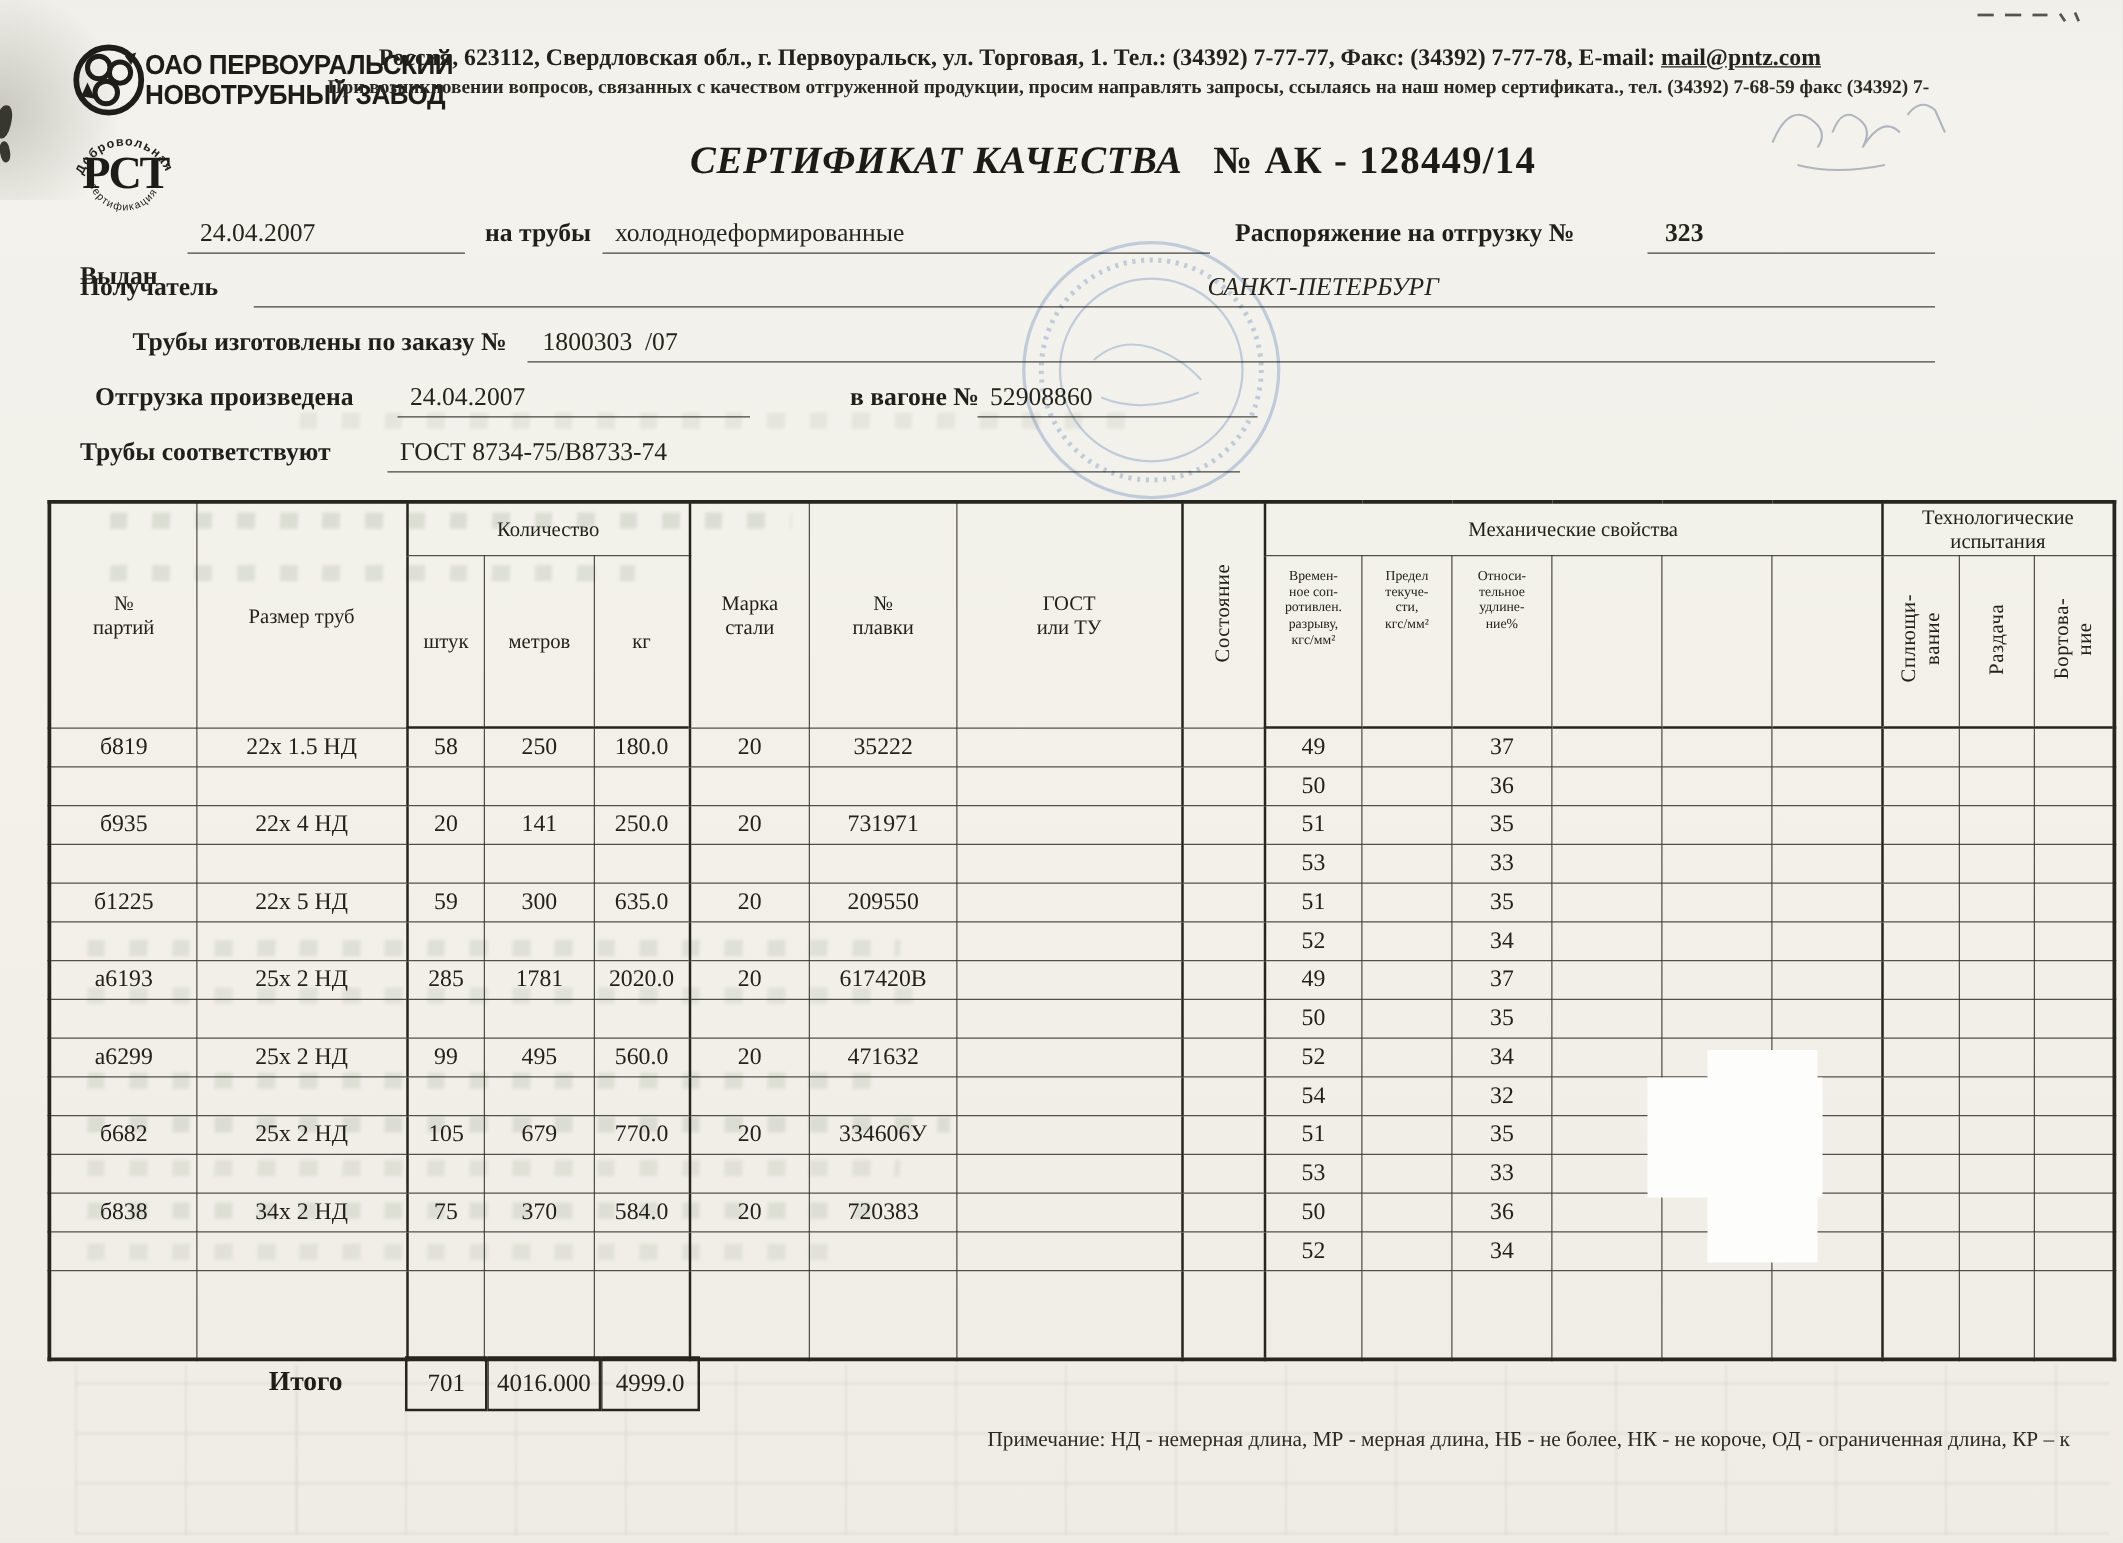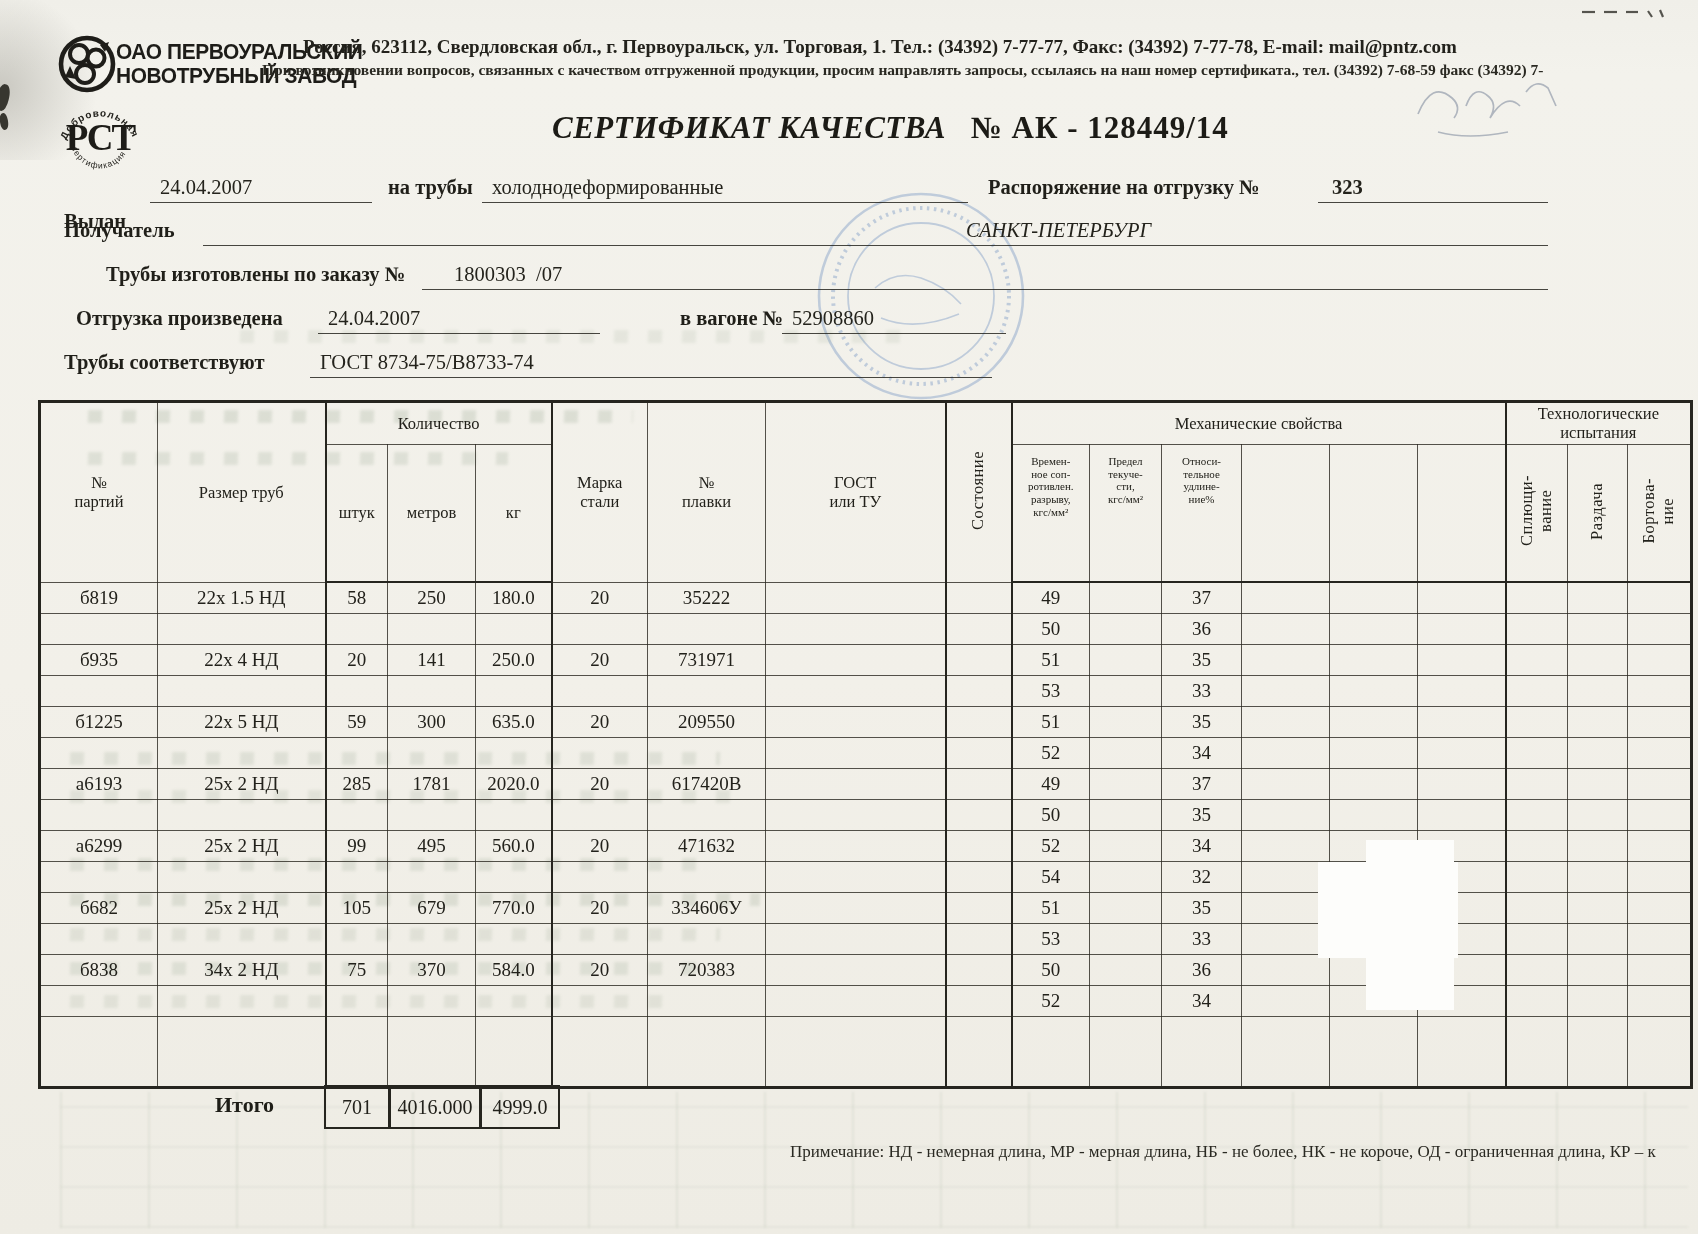--- a/index.html
+++ b/index.html
@@ -5,21 +5,21 @@
   html,body{margin:0;padding:0;}
   body{width:1698px;height:1234px;overflow:hidden;background:#e8e7e1;font-family:"Liberation Serif",serif;}
   .paper{position:absolute;left:0;top:0;width:1698px;height:1234px;
     background:linear-gradient(180deg,#f0efe9 0%,#f3f2ec 6%,#f2f0e9 55%,#eeece4 100%);color:#21201a;}
   .abs{position:absolute;}
   
   .company{font-family:"Liberation Sans",sans-serif;font-weight:bold;font-size:22px;line-height:1.08;
     letter-spacing:-0.4px;transform:scaleX(.95);transform-origin:left top;color:#1d1c18;}
   .addr1{font-weight:bold;font-size:19px;white-space:nowrap;color:#23221c;}
   .addr2{font-weight:bold;font-size:15.5px;white-space:nowrap;color:#2a2922;}
-  .u{margin-top:40px;}
+  .u{text-decoration:underline;margin-top:40px;}
   .title{font-size:31px;font-weight:bold;font-style:italic;white-space:nowrap;letter-spacing:.5px;color:#1c1b16;}
   .title .num{font-style:normal;letter-spacing:1px;}
   
   .flabel{position:absolute;font-weight:bold;font-size:20.5px;white-space:nowrap;color:#201f19;}
   .fval{position:absolute;font-size:20.5px;white-space:nowrap;color:#24231c;}
   .uline{position:absolute;border-bottom:1.7px solid rgba(32,30,24,.82);}
   .ital{font-style:italic;}
   
   table.cert{border-collapse:collapse;table-layout:fixed;width:1652px;background:transparent;}
   table.cert,table.cert th,table.cert td{border:1.5px solid rgba(42,40,32,.8);}
@@ -143,21 +143,21 @@
   <div class="flabel" style="left:988px;top:176px;">Распоряжение на отгрузку №</div>
   <div class="uline" style="left:1318px;top:176px;width:230px;height:26px;"></div>
   <div class="fval" style="left:1332px;top:176px;font-weight:bold;">323</div>
 
   <div class="flabel" style="left:64px;top:219px;">Получатель</div>
   <div class="uline" style="left:203px;top:219px;width:1345px;height:26px;"></div>
   <div class="fval ital" style="left:966px;top:219px;">САНКТ-ПЕТЕРБУРГ</div>
 
   <div class="flabel" style="left:78px;top:263px;margin-left:28px;">Трубы изготовлены по заказу №</div>
   <div class="uline" style="left:422px;top:263px;width:1126px;height:26px;"></div>
-  <div class="fval" style="left:434px;top:263px;margin-left:20px;">1800303&nbsp;&nbsp;/07</div>
+  <div class="fval" style="left:434px;top:263px;">1800303&nbsp;&nbsp;/07</div>
 
   <div class="flabel" style="left:76px;top:307px;text-align:center;">Отгрузка произведена</div>
   <div class="uline" style="left:318px;top:307px;width:282px;height:26px;"></div>
   <div class="fval" style="left:328px;top:307px;">24.04.2007</div>
   <div class="flabel" style="left:680px;top:307px;">в вагоне №</div>
   <div class="uline" style="left:782px;top:307px;width:224px;height:26px;"></div>
   <div class="fval" style="left:792px;top:307px;">52908860</div>
 
   <div class="flabel" style="left:64px;top:351px;">Трубы соответствуют</div>
   <div class="uline" style="left:310px;top:351px;width:682px;height:26px;"></div>

